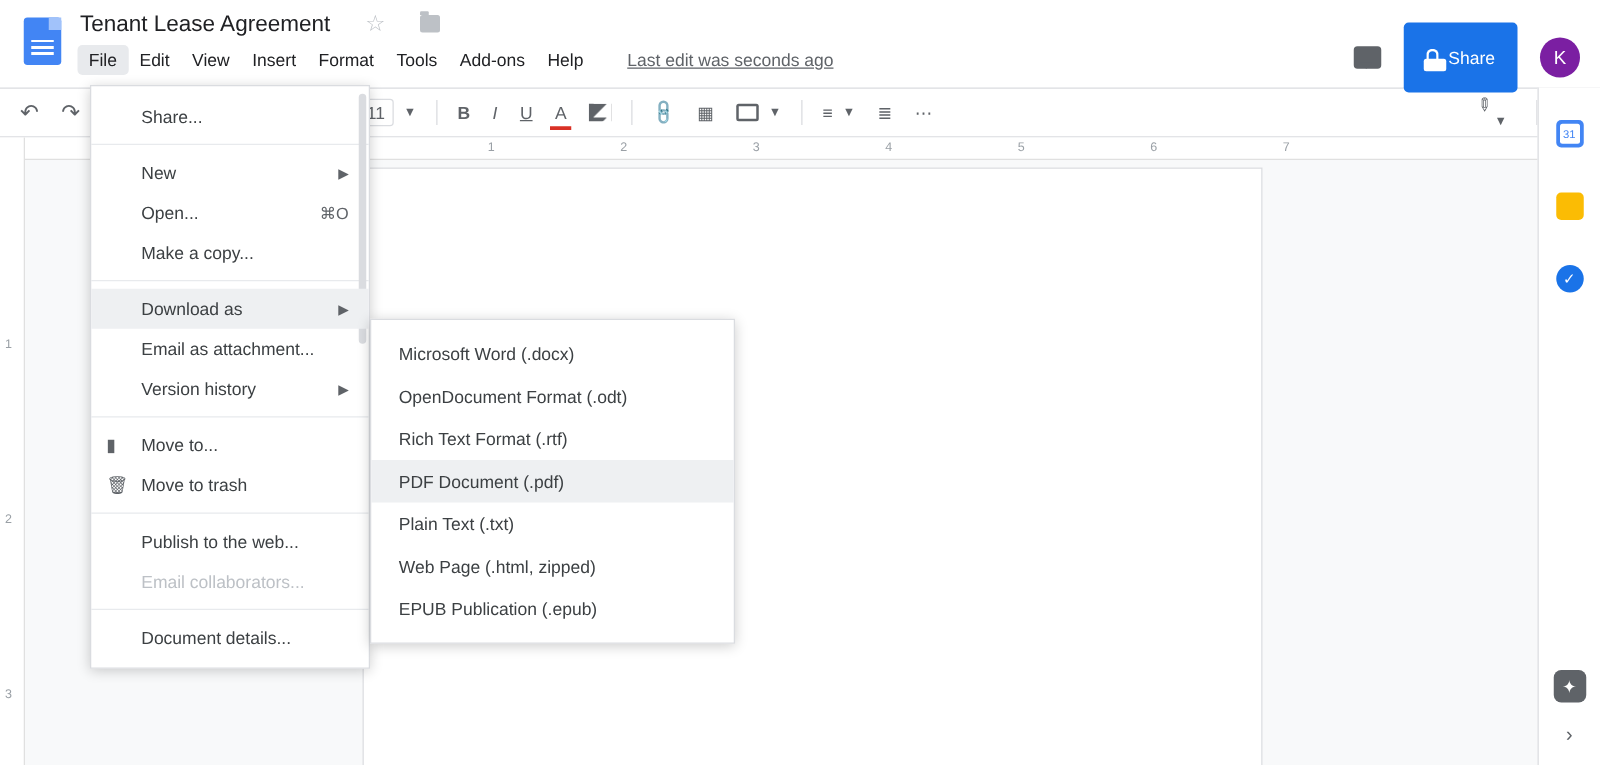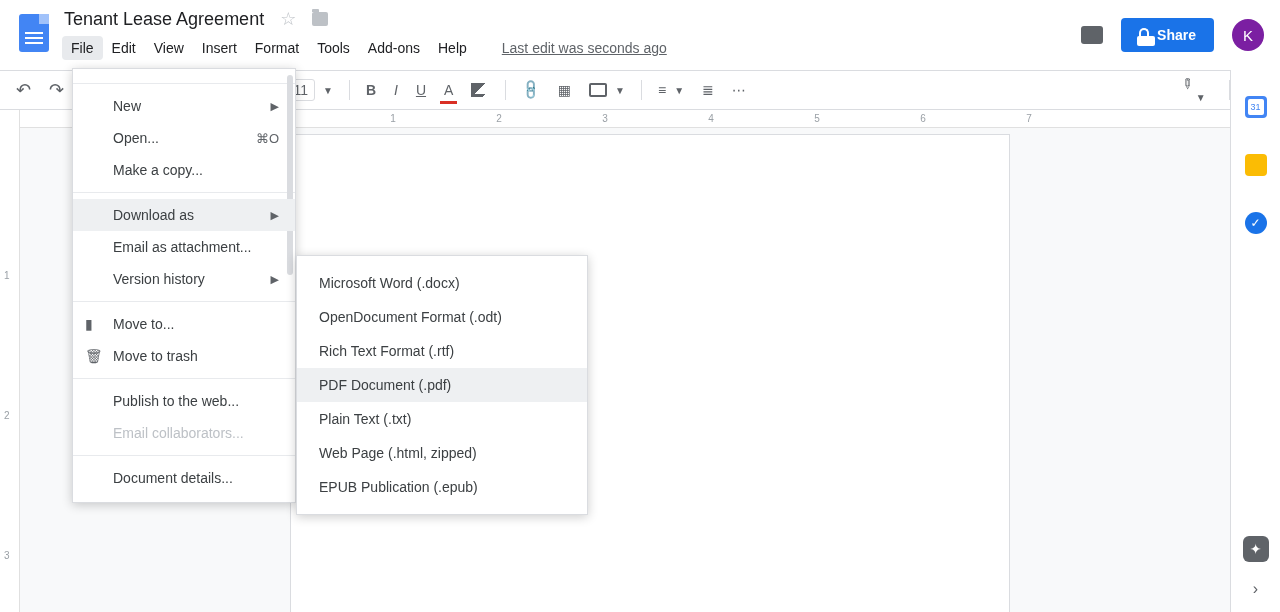--- a/index.html
+++ b/index.html
@@ -5,33 +5,33 @@
   * { box-sizing: border-box; margin: 0; padding: 0; }
   html, body { width: 1280px; height: 612px; font-family: Arial, sans-serif; overflow: hidden; background: #fff; color: #3c4043; }
   
   .header { display: flex; align-items: flex-start; padding: 8px 12px 0 12px; height: 70px; }
   .logo-wrap { width: 44px; display: flex; justify-content: center; padding-top: 6px; }
   .docs-logo { width: 30px; height: 38px; background: #4285f4; border-radius: 3px; position: relative; }
   .docs-logo::before { content:""; position:absolute; top:0; right:0; width:10px; height:10px; background:#a1c2fa; }
   .docs-logo .lines { position:absolute; bottom:6px; left:6px; right:6px; height:14px;
     background: repeating-linear-gradient(#fff 0 2px, transparent 2px 5px); }
   .title-area { flex: 1; display: flex; flex-direction: column; }
-  .title-row { display: flex; align-items: center; gap: 16px; padding-left: 8px; }
+  .title-row { display: flex; align-items: center; gap: 28px; padding-left: 8px; }
   .doc-title { font-size: 18px; color: #202124; font-weight: 400; }
   .star-icon { color:#bdc1c6; font-size:18px; }
   .folder-icon { width:16px; height:14px; background:#bdc1c6; border-radius:2px; position:relative; }
   .folder-icon::before{content:"";position:absolute;top:-3px;left:0;width:7px;height:3px;background:#bdc1c6;border-radius:1px 1px 0 0;}
   .menu-bar { display: flex; align-items: center; gap: 0; padding: 6px 0 8px 6px; font-size: 14px; color:#202124; }
   .menu-item { padding: 4px 9px; border-radius: 4px; cursor: default; }
   .menu-item.active { background:#e8eaed; }
   .last-edit { margin-left: 26px; color:#5f6368; text-decoration: underline; font-size:14px; }
   .header-right { display:flex; align-items:center; gap:18px; padding-top:10px; padding-right:4px; }
   .comment-icon { width:22px; height:18px; background:#5f6368; border-radius:3px; position:relative; }
   .comment-icon::after{content:"";position:absolute;bottom:-5px;left:5px;border:5px solid transparent;border-top-color:#5f6368;}
-  .share-btn { display:flex; align-items:center; gap:8px; background:#1a73e8; color:#fff; font-size:14px; font-weight:700; padding:9px 18px; border-radius:4px; }
+  .share-btn { display:flex; align-items:center; gap:8px; background:#1a73e8; color:#fff; font-size:14px; font-weight:400; padding:20px 18px; border-radius:4px; }
   .lock-icon { width:10px; height:10px; border:2px solid #fff; border-bottom:none; border-radius:6px 6px 0 0; position:relative; top:-2px;}
   .lock-icon::after{content:"";position:absolute;top:6px;left:-4px;width:18px;height:10px;background:#fff;border-radius:2px;}
   .avatar { width:32px; height:32px; border-radius:50%; background:#7b1fa2; color:#fff; display:flex; align-items:center; justify-content:center; font-size:15px; }
   
   .toolbar { height:40px; border-top:1px solid #dadce0; border-bottom:1px solid #dadce0; display:flex; align-items:center; padding:0 10px; gap:6px; font-size:14px; color:#5f6368;}
   .tb { padding:4px 6px; display:flex; align-items:center; gap:4px; }
   .sep { width:1px; height:20px; background:#dadce0; margin:0 4px; }
   .undo,.redo { font-size:18px; }
   .dropdown-caret{ font-size:10px; color:#5f6368; margin-left:4px;}
   .font-name{min-width:80px;}
@@ -190,20 +190,23 @@
   <div class="rail-icon keep"></div>
   <div class="rail-icon tasks"></div>
   <div class="rail-bottom">
     <div class="explore">✦</div>
     <div class="rail-chevron">›</div>
   </div>
 </div>
 
 <div class="dropdown">
   <div class="scroll"></div>
+  <div class="dd-item">
+      <span>Share...</span>
+    </div>
   <div class="dd-sep"></div>
   <div class="dd-item">
       <span>New</span>
       <span class="arrow">▶</span>
     </div>
   <div class="dd-item">
       <span>Open...</span>
       <span class="shortcut">⌘O</span>
     </div>
   <div class="dd-item">

